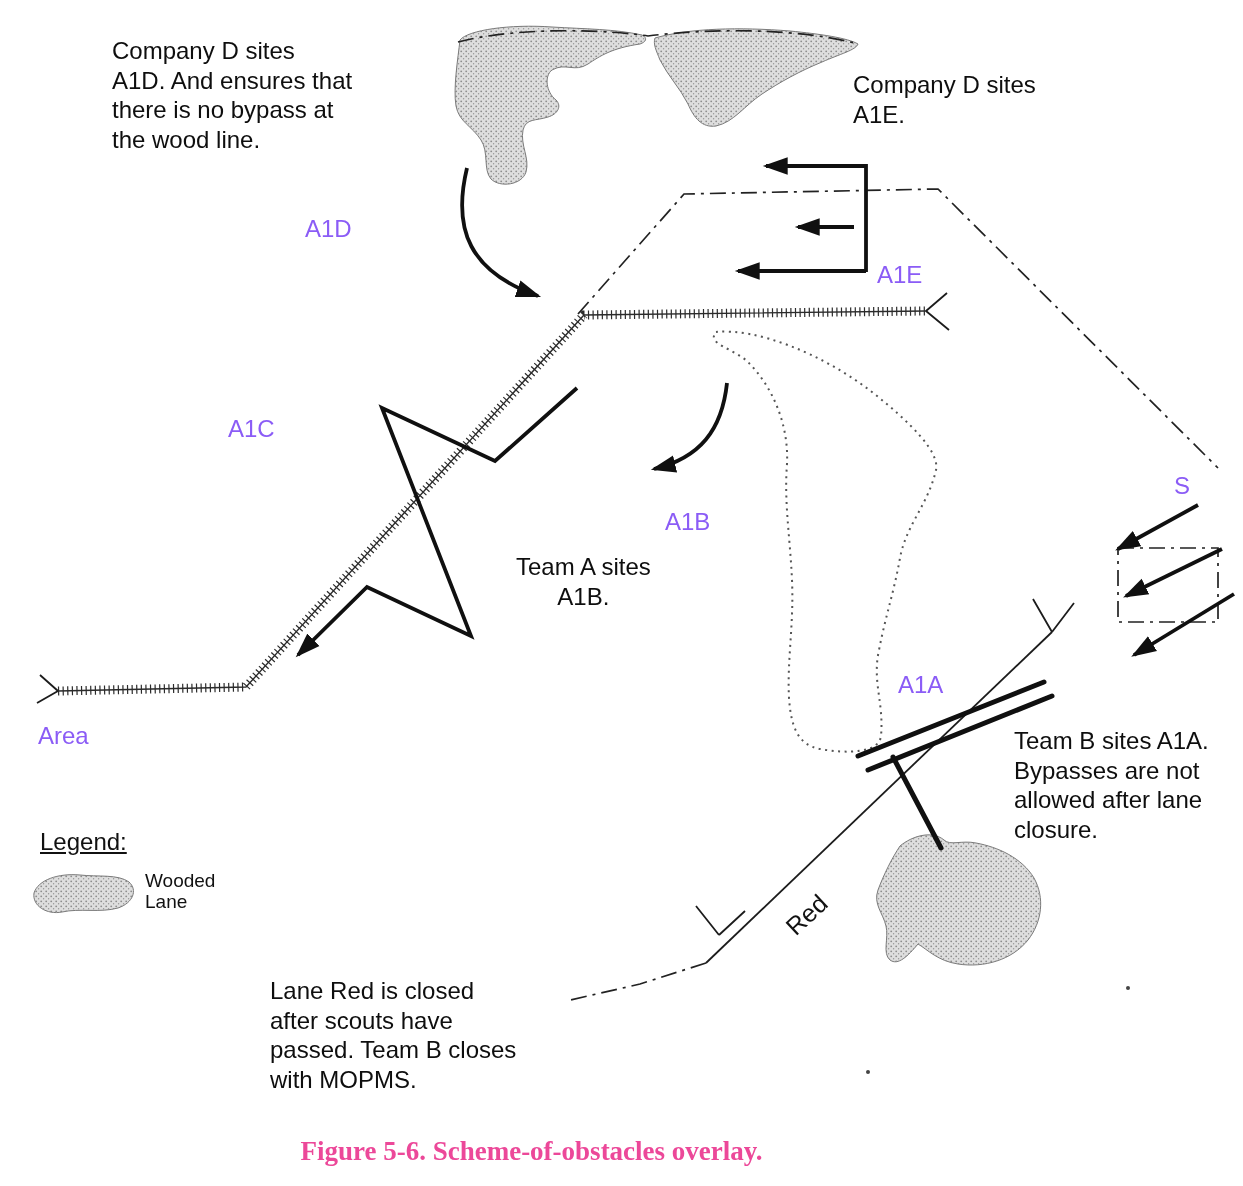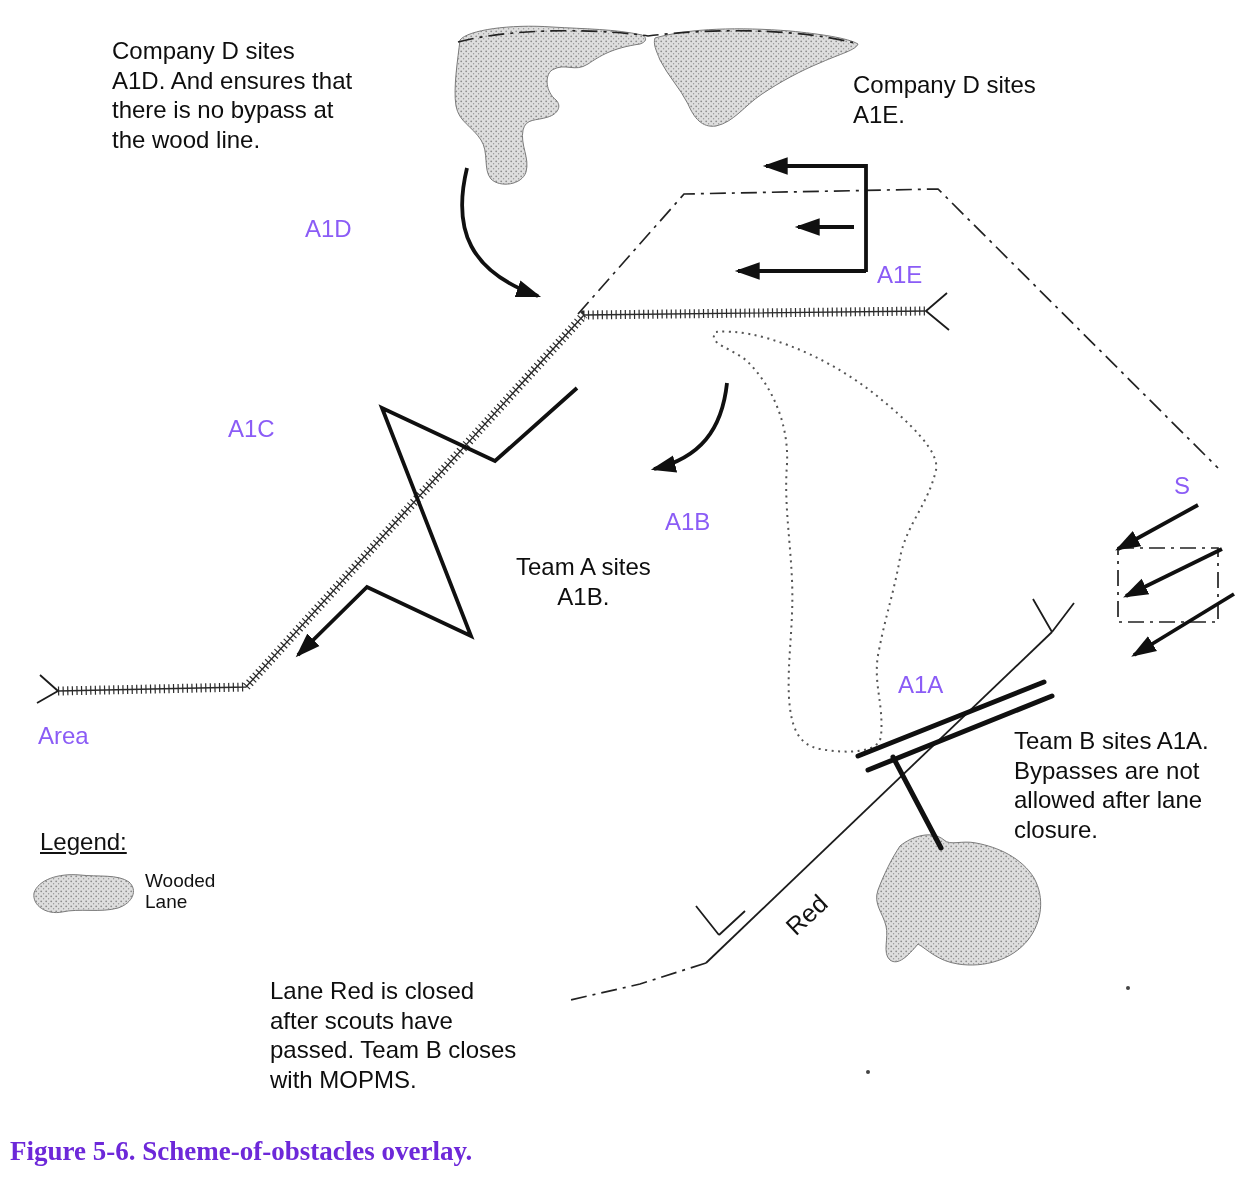--- a/index.html
+++ b/index.html
@@ -38,22 +38,23 @@
   }
   .red-label {
     position: absolute;
     font: 25px "Liberation Sans", sans-serif;
     transform: rotate(-43deg);
     transform-origin: left center;
   }
   .caption {
     position: absolute;
     left: 10px; right: 0; top: 1136px;
+    text-align: center;
     font: bold 27px "Liberation Serif", serif;
-    color: #6d28d9;
+    color: #ec4899;
   }
 
   
   .dashdot   { stroke:#222; stroke-width:1.7; fill:none; stroke-dasharray:16 6 3 6; }
   .lane-base { stroke:#2b2b2b; stroke-width:1.4; fill:none; }
   .lane-hatch{ stroke:#2b2b2b; stroke-width:9;  fill:none; stroke-dasharray:1.2 3.4; }
   .thin      { stroke:#1c1c1c; stroke-width:1.8; fill:none; }
   .thick     { stroke:#101010; stroke-width:5;   fill:none; stroke-linecap:round; }
   .arrowln   { stroke:#101010; stroke-width:3.8; fill:none; }
   .dotted    { stroke:#555;    stroke-width:2;   fill:none; stroke-dasharray:2 4.5; }

